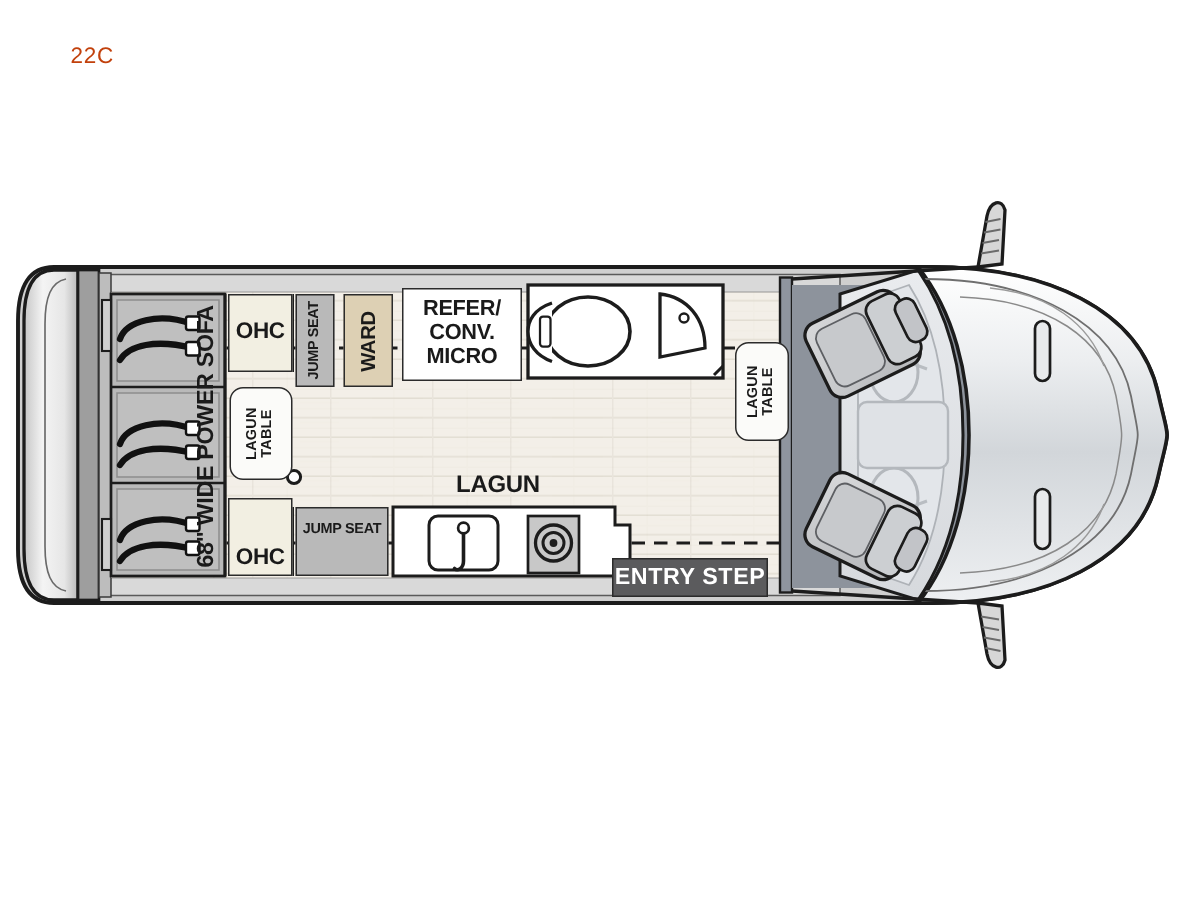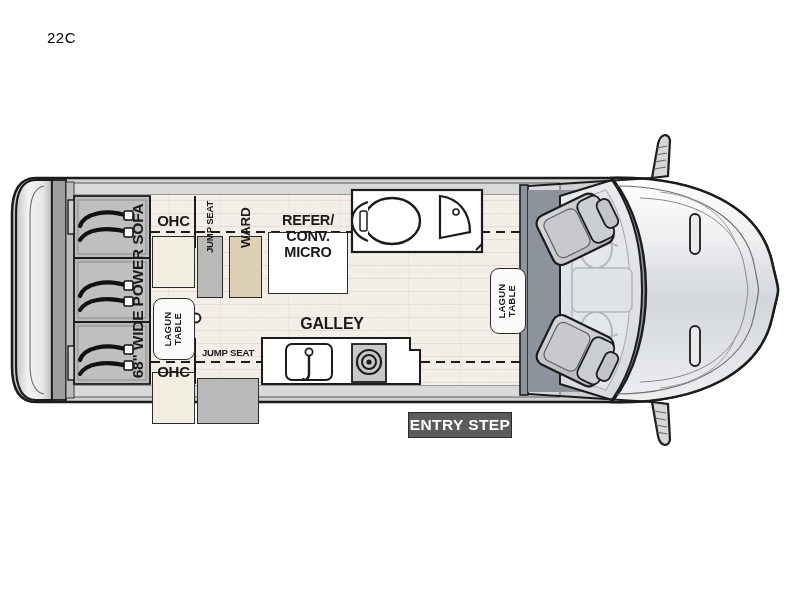--- a/index.html
+++ b/index.html
@@ -7,38 +7,38 @@
   body{
     width:800px;height:600px;overflow:hidden;position:relative;
     font-family:"Liberation Sans","DejaVu Sans",sans-serif;
     -webkit-font-smoothing:antialiased;
   }
   #stage{position:absolute;left:0;top:0;width:800px;height:600px;}
 
   
   #model-title{
     position:absolute;left:47px;top:29px;
-    font-size:15px;color:#000000;letter-spacing:.5px;
+    font-size:15px;color:#c2410c;letter-spacing:.5px;
     font-family:"Liberation Sans",sans-serif;
   }
 
   
   svg.layer{position:absolute;left:0;top:0;width:800px;height:600px;overflow:visible;}
 
   
   .lbl{
     position:absolute;color:#1a1a1a;font-weight:bold;
     font-family:"Liberation Sans",sans-serif;
     line-height:1.02;text-align:center;white-space:pre;
     letter-spacing:-0.2px;
   }
   .vert{transform-origin:50% 50%;}
   .rot-ccw{transform:rotate(-90deg);}
 
-  .box{position:absolute;box-sizing:border-box;margin-top:40px;}
+  .box{position:absolute;box-sizing:border-box;}
 
   
   .ohc{
     background:#f2efe2;border:1.6px solid #2b2b2b;
   }
   
   .ward{background:#ddd0b4;border:1.6px solid #2b2b2b;}
   
   .grey{background:#b9b9b9;border:1.6px solid #2b2b2b;}
   
@@ -288,27 +288,27 @@
   <div class="box ohc" style="left:152px;top:332px;width:43px;height:52px;"></div>
   <div class="lbl" style="left:152px;top:364px;width:43px;font-size:15px;">OHC</div>
 
   <div class="box grey" style="left:197px;top:196px;width:26px;height:62px;"></div>
   <div class="lbl vert rot-ccw" style="left:176px;top:222px;width:68px;font-size:9.6px;">JUMP SEAT</div>
 
   <div class="box ward" style="left:229px;top:196px;width:33px;height:62px;"></div>
   <div class="lbl vert rot-ccw" style="left:226px;top:221px;width:40px;font-size:13.5px;">WARD</div>
 
   <div class="box white" style="left:268px;top:192px;width:80px;height:62px;"></div>
-  <div class="lbl" style="left:268px;top:212px;width:80px;font-size:14.5px;line-height:1.12;">REFER/
+  <div class="lbl" style="left:268px;top:198px;width:80px;font-size:14.5px;line-height:1.12;">REFER/
 CONV.
 MICRO</div>
 
 
 
-  <div class="lbl" style="left:272px;top:316px;width:120px;font-size:16px;">GALLEY</div>
+  <div class="lbl" style="left:272px;top:316px;width:120px;font-size:16px;">LAGUN</div>
 
   <div class="box grey" style="left:197px;top:338px;width:62px;height:46px;"></div>
   <div class="lbl" style="left:195px;top:348px;width:66px;font-size:9.6px;">JUMP SEAT</div>
 
   <div class="lbl vert rot-ccw" style="left:43px;top:283px;width:190px;font-size:15.5px;">68" WIDE POWER SOFA</div>
 
   <div class="box lagun" style="left:153px;top:258px;width:42px;height:62px;">
     <span class="inner">LAGUN
 TABLE</span>
   </div>

